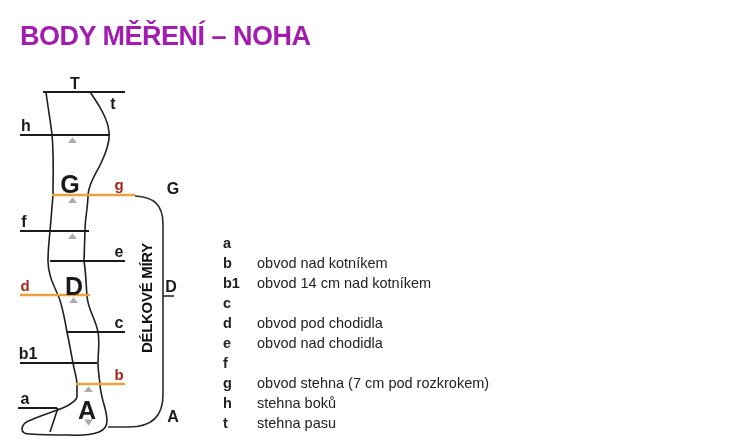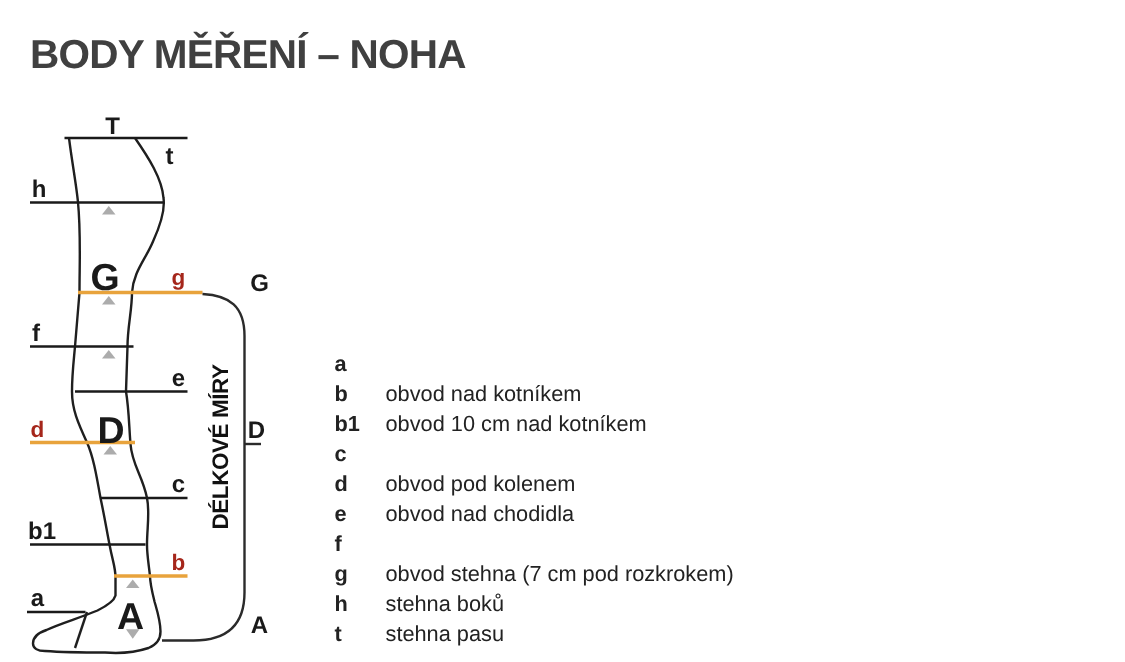--- a/index.html
+++ b/index.html
@@ -2,21 +2,21 @@
 <html><head>
 <meta charset="utf-8">
 <style>
   html,body{margin:0;padding:0;background:#fff;}
   .stage{
     position:relative;width:750px;height:441px;background:#ffffff;overflow:hidden;
     font-family:"Liberation Sans", sans-serif;color:#1a1a1a;
   }
   .page-title{
     position:absolute;left:20px;top:22px;margin:0;
-    font-size:27px;line-height:1.05;font-weight:bold;letter-spacing:-0.5px;color:#404040;
+    font-size:27px;line-height:1.05;font-weight:bold;letter-spacing:-0.5px;color:#a21caf;
   }
   .diagram-svg{position:absolute;left:0;top:70px;}
   .legend{position:absolute;left:223px;top:233px;font-size:14.5px;line-height:20px;color:#222;}
   .legend-row{display:flex;}
   .legend-key{display:inline-block;width:34px;font-weight:bold;flex:0 0 34px;}
   .legend-label{white-space:nowrap;}
   
   .lbl{font-family:"Liberation Sans",sans-serif;font-weight:bold;fill:#1a1a1a;font-size:16px;}
   .lbl-big{font-family:"Liberation Sans",sans-serif;font-weight:bold;fill:#1a1a1a;font-size:25px;}
   .lbl-red{font-family:"Liberation Sans",sans-serif;font-weight:bold;fill:#a5261b;font-size:15px;}
@@ -91,28 +91,28 @@
   <div class="legend">
     <div class="legend-row">
       <span class="legend-key">a</span>
     </div>
     <div class="legend-row">
       <span class="legend-key">b</span>
       <span class="legend-label">obvod nad kotníkem</span>
     </div>
     <div class="legend-row">
       <span class="legend-key">b1</span>
-      <span class="legend-label">obvod 10 cm nad kotníkem</span>
+      <span class="legend-label">obvod 14 cm nad kotníkem</span>
     </div>
     <div class="legend-row">
       <span class="legend-key">c</span>
     </div>
     <div class="legend-row">
       <span class="legend-key">d</span>
-      <span class="legend-label">obvod pod kolenem</span>
+      <span class="legend-label">obvod pod chodidla</span>
     </div>
     <div class="legend-row">
       <span class="legend-key">e</span>
       <span class="legend-label">obvod nad chodidla</span>
     </div>
     <div class="legend-row">
       <span class="legend-key">f</span>
     </div>
     <div class="legend-row">
       <span class="legend-key">g</span>

